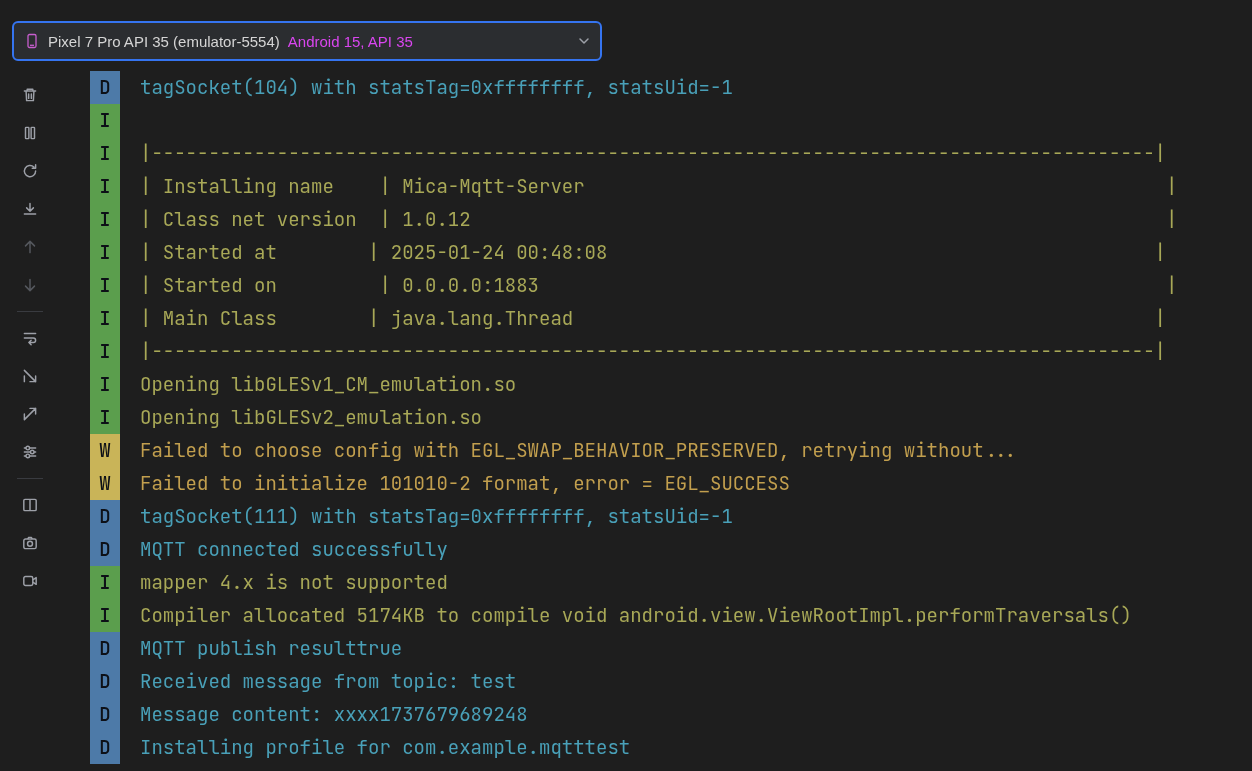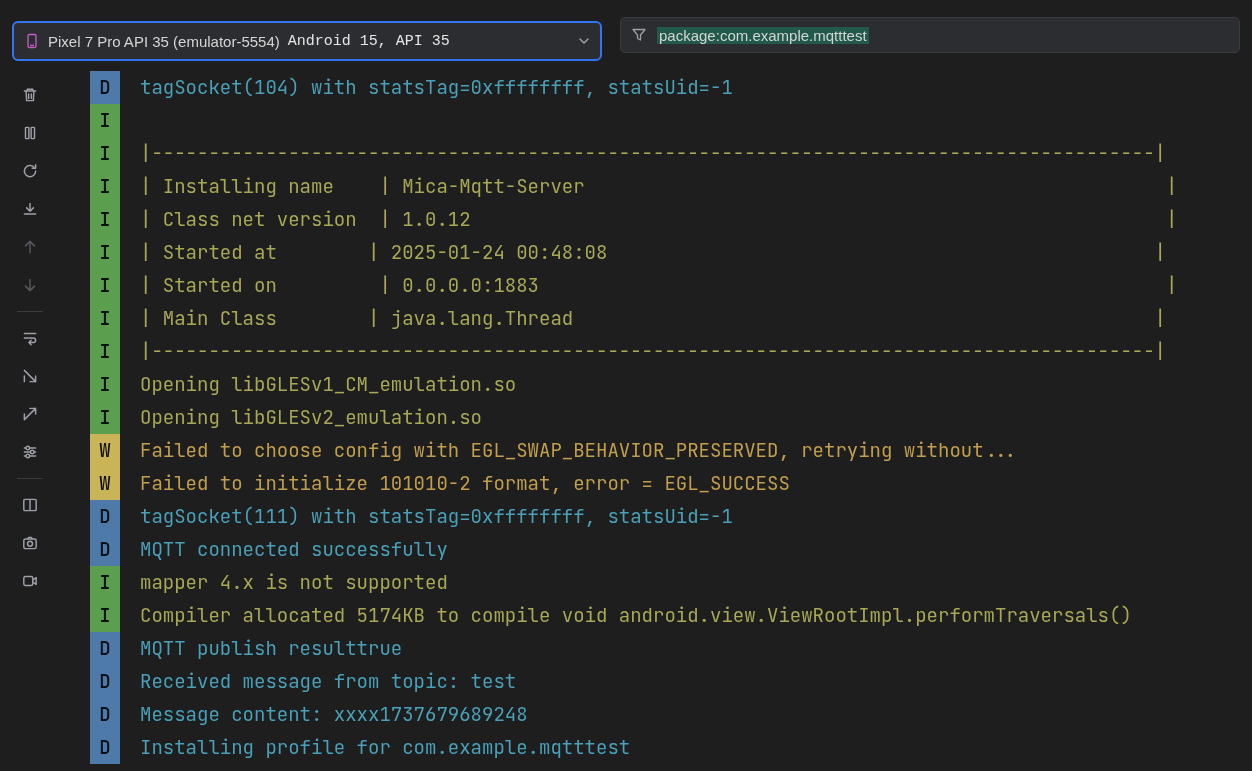--- a/index.html
+++ b/index.html
@@ -50,24 +50,23 @@
   justify-content: center;
 }
 
 .device-primary {
   color: #d5d5d5;
   font-size: 15px;
   white-space: nowrap;
 }
 
 .device-secondary {
-  color: #e5e5e5;
+  color: #d946ef;
   font-size: 15px;
   white-space: nowrap;
-  font-family: Liberation Mono, monospace;
 }
 
 .chev-wrap {
   margin-left: auto;
   padding-left: 8px;
   display: flex;
   align-items: center;
 }
 
 .filter-box {
@@ -184,28 +183,20 @@
     </span>
     <span class="device-primary">Pixel 7 Pro API 35 (emulator-5554)</span>
     <span class="device-secondary">Android 15, API 35</span>
     <span class="chev-wrap">
       <svg width="12" height="12" viewBox="0 0 12 12">
         <path d="M2 4 L6 8 L10 4" fill="none" stroke="#9da0a8" stroke-width="1.5" stroke-linecap="round" stroke-linejoin="round"></path>
       </svg>
     </span>
   </div>
 
-  <div class="filter-box">
-    <span class="filter-icon">
-      <svg width="16" height="16" viewBox="0 0 16 16">
-        <path d="M2 2.5 L14 2.5 L9.5 8 L9.5 13 L6.5 11.5 L6.5 8 Z" fill="none" stroke="#9da0a8" stroke-width="1.3" stroke-linejoin="round"></path>
-      </svg>
-    </span>
-    <span class="filter-text">package:com.example.mqtttest</span>
-  </div>
 </div>
 
 <div class="main">
   <div class="sidebar" id="sidebar">
       <div class="sb-btn" title="Clear">
         <svg width="18" height="18" viewBox="0 0 16 16">
           <use href="#i-trash"></use>
         </svg>
       </div>
       <div class="sb-btn" title="Pause">

